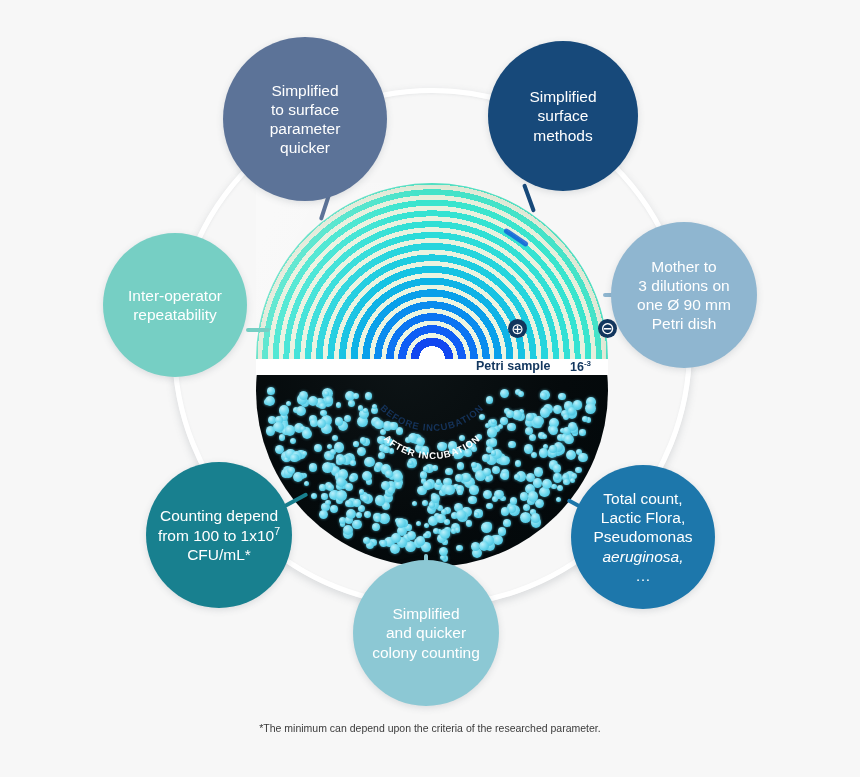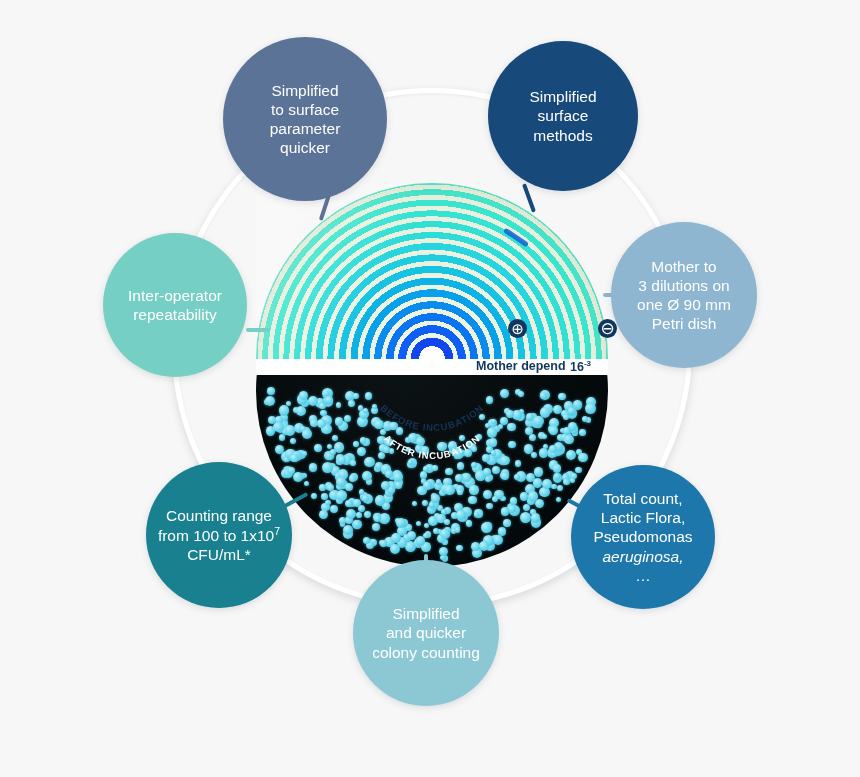--- a/index.html
+++ b/index.html
@@ -625,21 +625,21 @@
       </text>
       <text class="curve-txt" fill="#ffffff">
         <textPath href="#arcBot" startOffset="50%" text-anchor="middle">AFTER INCUBATION</textPath>
       </text>
     </svg>
 
     <div class="badge badge-plus">⊕</div>
     <div class="badge badge-minus">⊖</div>
 
     <div class="cap-row">
-      <div class="cap-mother">Mother depend</div>
+      <div class="cap-mother">Petri sample</div>
       <div class="cap-dil"><span>16</span><sup>-3</sup></div>
     </div>
   </div>
 
   <div id="bubbles">
       <div class="conn" style="left: 323px; top: 193px; width: 4px; height: 28px; background: rgb(92, 115, 152); transform: rotate(18deg);"></div>
       <div class="bubble" style="left: 223px; top: 37px; width: 164px; height: 164px; background: rgb(92, 115, 152); font-size: 15.5px;">
         <span>
           <div>Simplified</div>
           <div>to surface</div>
@@ -678,27 +678,28 @@
       <div class="bubble" style="left: 353px; top: 560px; width: 146px; height: 146px; background: rgb(140, 200, 212); font-size: 15.5px;">
         <span>
           <div>Simplified</div>
           <div>and quicker</div>
           <div>colony counting</div>
         </span>
       </div>
       <div class="conn" style="left: 283px; top: 498px; width: 26px; height: 4px; background: rgb(24, 128, 143); transform: rotate(-28deg);"></div>
       <div class="bubble" style="left: 146px; top: 462px; width: 146px; height: 146px; background: rgb(24, 128, 143); font-size: 15.5px;">
         <span>
-          <div>Counting range</div>
+          <div>Counting depend</div>
           <div>from 100 to 1x10<sup style="font-size: 0.68em;">7</sup></div>
           <div>CFU/mL*</div>
         </span>
       </div>
       <div class="conn" style="left: 246px; top: 328px; width: 24px; height: 4px; background: rgb(118, 207, 196);"></div>
       <div class="bubble" style="left: 103px; top: 233px; width: 144px; height: 144px; background: rgb(118, 207, 196); font-size: 15.5px;">
         <span>
           <div>Inter-operator</div>
           <div>repeatability</div>
         </span>
       </div>
     </div>
 
+  <div class="footnote">*The minimum can depend upon the criteria of the researched parameter.</div>
 </div>
 
 </body></html>

